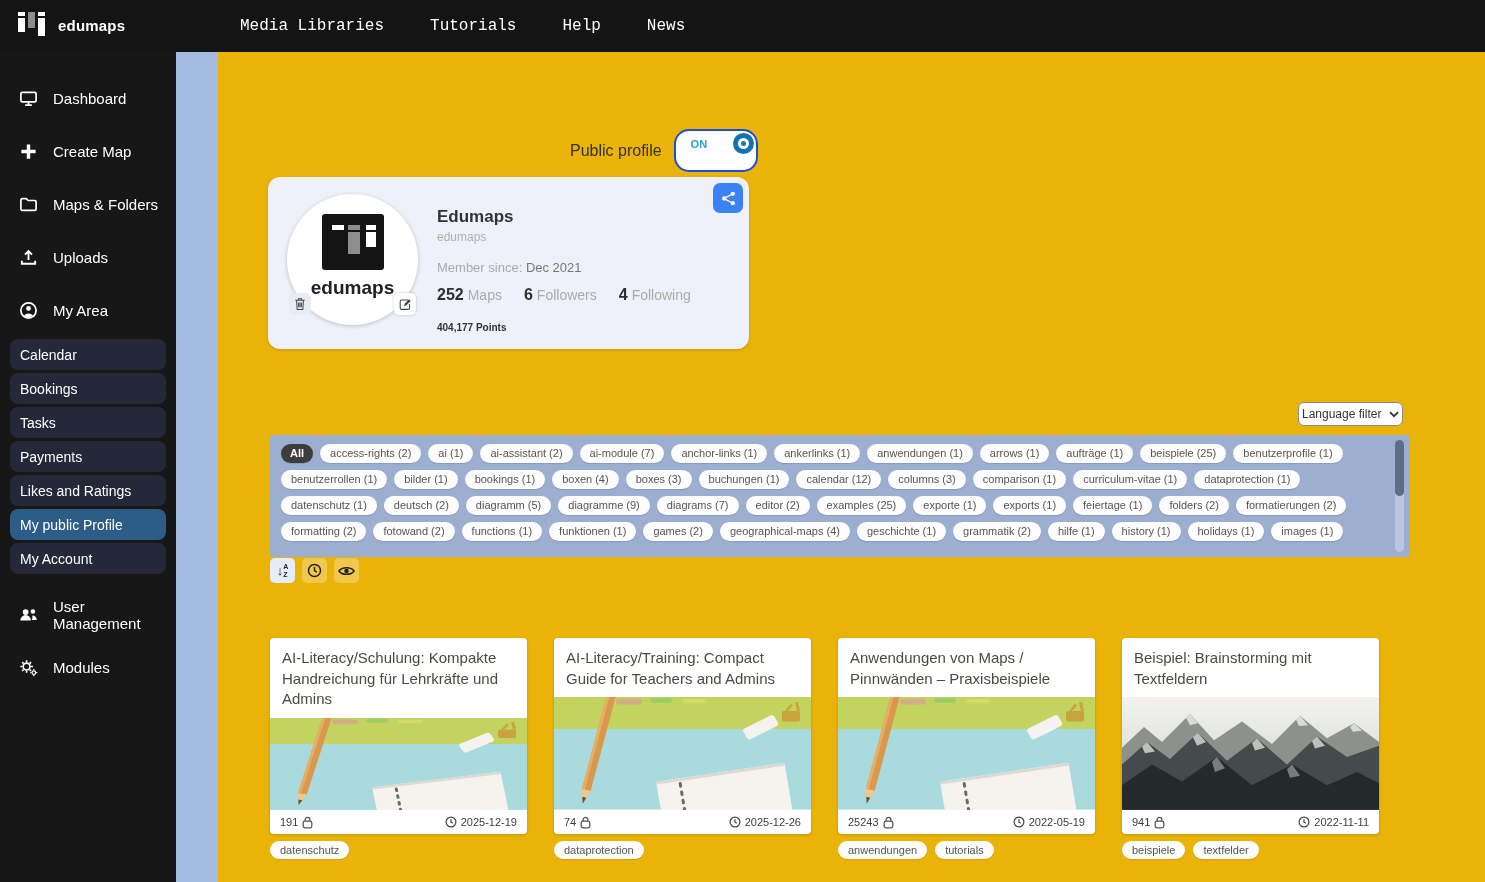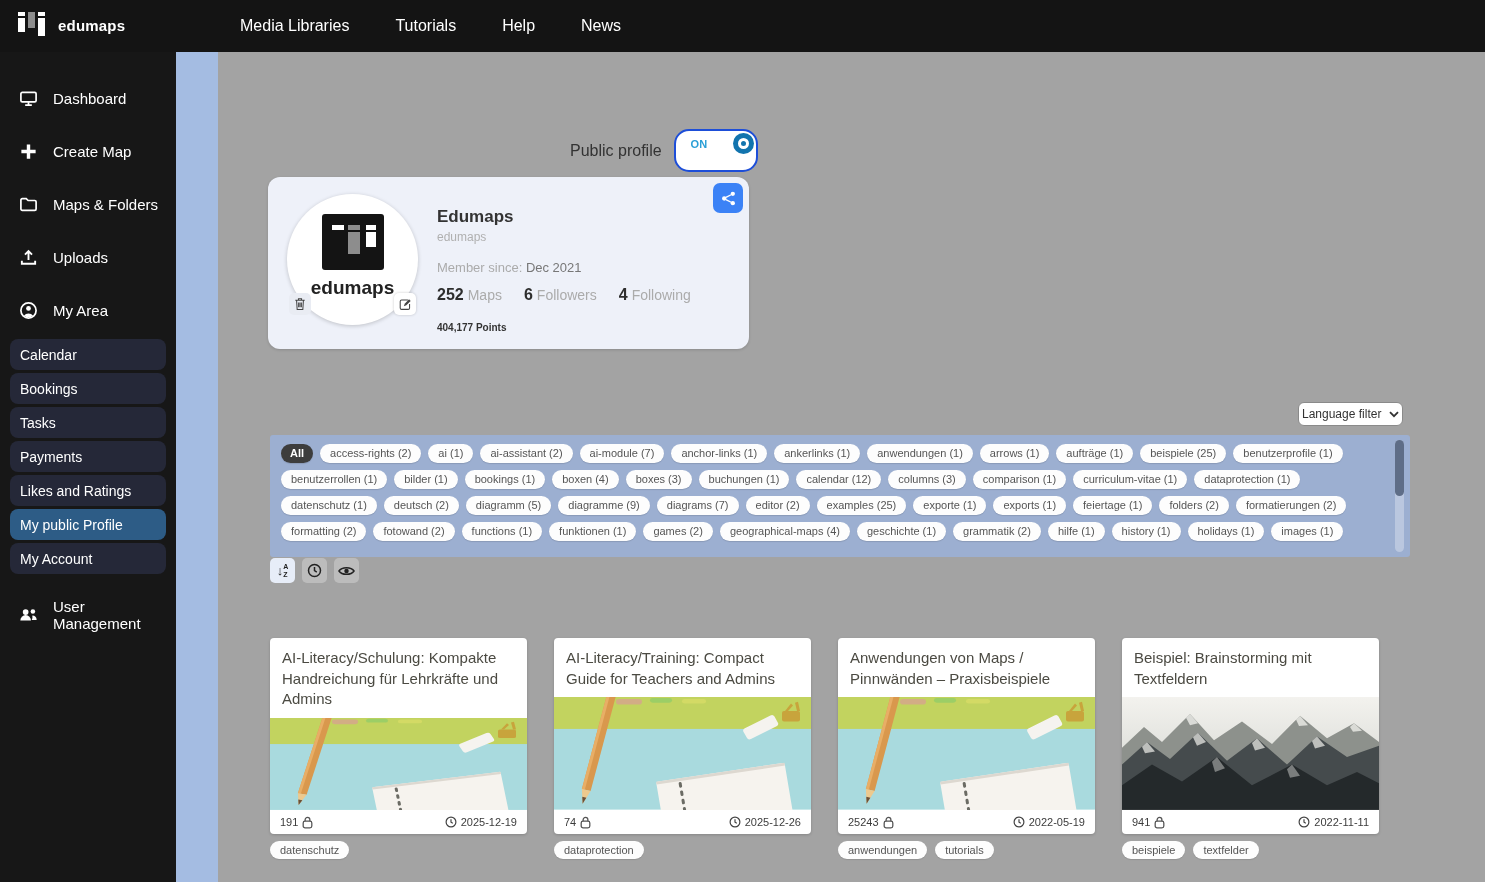--- a/index.html
+++ b/index.html
@@ -4,34 +4,34 @@
 <style>
   * { box-sizing: border-box; margin: 0; padding: 0; }
   html,body { width:1485px; height:882px; overflow:hidden; }
   body { font-family:"Liberation Sans", sans-serif; background:#a4bce2; }
   .app { position:relative; width:1485px; height:882px; }
 
   
   .topbar { position:absolute; left:0; top:0; width:1485px; height:52px; background:#141414; z-index:5; }
   .brand { position:absolute; left:18px; top:10px; display:flex; align-items:center; gap:10px; }
   .brand-name { color:#fff; font-weight:bold; font-size:15px; letter-spacing:.2px; }
-  .top-nav { position:absolute; left:240px; top:0; height:52px; display:flex; align-items:center; gap:46px; }
+  .top-nav { position:absolute; left:240px; top:0; height:52px; display:flex; align-items:center; gap:46px;font-family:Liberation Mono, monospace; }
   .nav-item { color:#fff; font-size:16px; cursor:pointer; white-space:nowrap; }
 
   
   .sidebar { position:absolute; left:0; top:52px; width:176px; height:830px; background:#171717; color:#fff; }
   .side-item { display:flex; align-items:center; gap:15px; height:53px; padding-left:19px; font-size:15px; cursor:pointer; }
   .side-item .icn { width:19px; height:19px; display:inline-flex; align-items:center; justify-content:center; }
   .side-item .icn svg { width:19px; height:19px; }
   .submenu { margin:2px 10px 6px 10px; display:flex; flex-direction:column; gap:3px; }
   .sub-item { background:#252838; border-radius:8px; height:31px; display:flex; align-items:center; padding-left:10px; font-size:14px; cursor:pointer; }
   .sub-item.active { background:#2d5c86; }
 
   
-  .content { position:absolute; left:218px; top:52px; width:1267px; height:830px; background:#a3a3a3; }
+  .content { position:absolute; left:218px; top:52px; width:1267px; height:830px; background:#eab308; }
 
   
   .toggle-row { position:absolute; left:352px; top:77px; display:flex; align-items:center; gap:12px; }
   .toggle-label { font-size:16px; color:#333; }
   .toggle { position:relative; width:84px; height:43px; border:2px solid #1d4ed8; border-radius:15px; background:#fff; cursor:pointer; }
   .toggle-on { position:absolute; left:15px; top:7px; font-size:11px; font-weight:bold; color:#2a9fd6; }
   .knob { position:absolute; right:2px; top:2px; width:21px; height:21px; border-radius:50%; background:#1274ae; display:flex; align-items:center; justify-content:center; }
   .knob-inner { width:11px; height:11px; border-radius:50%; border:3px solid #fff; background:#1274ae; }
 
   
@@ -170,20 +170,35 @@
     <div class="side-item" style="margin-top:14px;">
       <span class="icn">
         <svg viewBox="0 0 20 20">
             <circle cx="7" cy="7.4" r="3" fill="#fff"></circle>
             <path d="M1.4 16.2a5.6 5.6 0 0 1 11.2 0z" fill="#fff"></path>
             <circle cx="14.6" cy="6.8" r="2.4" fill="#fff"></circle>
             <path d="M13.4 15.8h5.2a4.9 4.9 0 0 0-4.6-4.7 6.8 6.8 0 0 1-.6 4.7z" fill="#fff"></path>
           </svg>
       </span>
       <span>User Management</span>
+    </div>
+    <div class="side-item">
+      <span class="icn">
+        <svg viewBox="0 0 20 20">
+          <g stroke="#fff" stroke-width="1.7" fill="none">
+            <circle cx="8" cy="9" r="3.6"></circle>
+            <path d="M8 4.6V2.4M8 13.4v2.2M3.6 9H1.4M12.4 9h2.2M4.9 5.9 3.3 4.3M11.1 5.9l1.6-1.6M4.9 12.1l-1.6 1.6M11.1 12.1l1.6 1.6"></path>
+          </g>
+          <g stroke="#fff" stroke-width="1.3" fill="none">
+            <circle cx="15.6" cy="15.4" r="1.9"></circle>
+            <path d="M15.6 12.9v-1.2M15.6 17.9v1.2M13.1 15.4h-1.2M18.1 15.4h1.2"></path>
+          </g>
+        </svg>
+      </span>
+      <span>Modules</span>
     </div>
   </div>
 
   <div class="content">
 
     <div class="toggle-row">
       <span class="toggle-label">Public profile</span>
       <div class="toggle">
         <span class="toggle-on">ON</span>
         <div class="knob">

